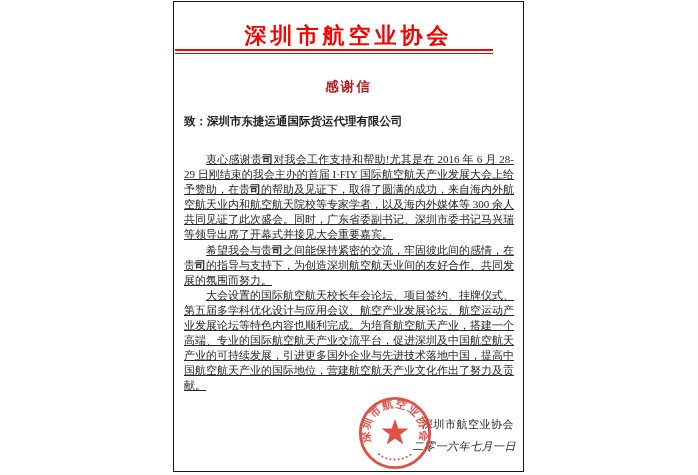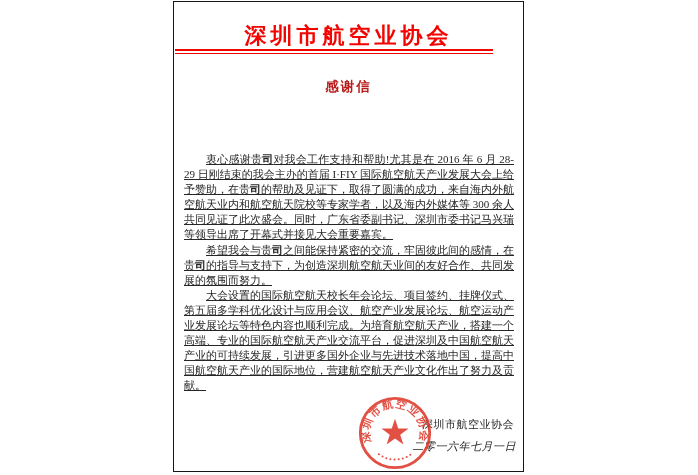--- a/index.html
+++ b/index.html
@@ -62,20 +62,21 @@
 
 <div class="canvas">
   <div class="page">
 
     <div class="org-title">深圳市航空业协会</div>
 
     <div class="rule"></div>
 
     <div class="letter-title">感谢信</div>
 
+    <div class="salutation">致：深圳市东捷运通国际货运代理有限公司</div>
 
     <div class="letter-body">
         <p><span>衷心感谢贵</span><b>司</b><span>对我会工作支持和帮助!尤其是在 2016 年 6 月 28-29 日刚结束的我会主办的首届 I·FIY 国际航空航天产业发展大会上给予赞助，在贵</span><b>司</b><span>的帮助及见证下，取得了圆满的成功，来自海内外航空航天业内和航空航天院校等专家学者，以及海内外媒体等 300 余人共同见证了此次盛会。同时，广东省委副书记、深圳市委书记马兴瑞等领导出席了开幕式并接见大会重要嘉宾。</span></p>
         <p><span>希望我会与贵</span><b>司</b><span>之间能保持紧密的交流，牢固彼此间的感情，在贵</span><b>司</b><span>的指导与支持下，为创造深圳航空航天业间的友好合作、共同发展的氛围而努力。</span></p>
         <p><span>大会设置的国际航空航天校长年会论坛、项目签约、挂牌仪式、第五届多学科优化设计与应用会议、航空产业发展论坛、航空运动产业发展论坛等特色内容也顺利完成。为培育航空航天产业，搭建一个高端、专业的国际航空航天产业交流平台，促进深圳及中国航空航天产业的可持续发展，引进更多国外企业与先进技术落地中国，提高中国航空航天产业的国际地位，营建航空航天产业文化作出了努力及贡献。</span></p>
       </div>
 
     <div class="sig-name">深圳市航空业协会</div>
 
     <div class="sig-date">二零一六年七月一日</div>

